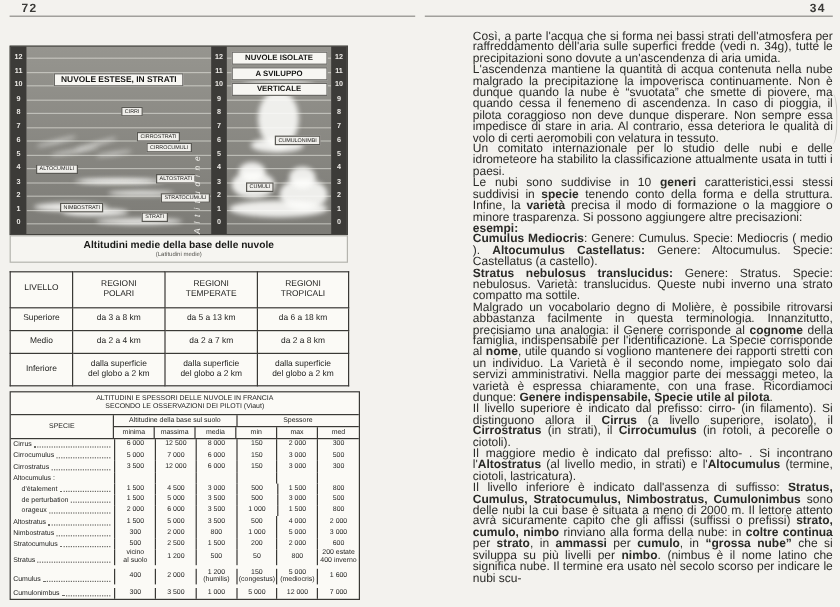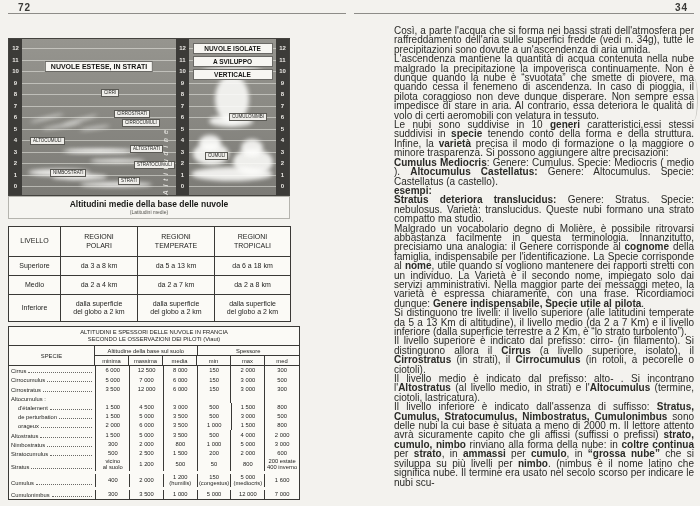--- a/index.html
+++ b/index.html
@@ -424,26 +424,26 @@
         </div>
       </div>
   </div>
 
   <div class="rp-text">
     <div id="intro-paras">
         <p class="rp-para"><span>Così, a parte l'acqua che si forma nei bassi strati dell'atmosfera per raffreddamento dell'aria sulle superfici fredde (vedi n. 34g), tutte le precipitazioni sono dovute a un'ascendenza di aria umida.</span></p>
         <p class="rp-para"><span>L'ascendenza mantiene la quantità di acqua contenuta nella nube malgrado la precipitazione la impoverisca continuamente. Non è dunque quando la nube è “svuotata” che smette di piovere, ma quando cessa il fenemeno di ascendenza. In caso di pioggia, il pilota coraggioso non deve dunque disperare. Non sempre essa impedisce di stare in aria. Al contrario, essa deteriora le qualità di volo di certi aeromobili con velatura in tessuto.</span></p>
       </div>
     <div id="body-paras">
+        <p class="rp-para"><span>Un comitato internazionale per lo studio delle nubi e delle idrometeore ha stabilito la classificazione attualmente usata in tutti i paesi.</span></p>
         <p class="rp-para"><span>Le nubi sono suddivise in 10 </span><span class="b">generi</span><span> caratteristici,essi stessi suddivisi in </span><span class="b">specie</span><span> tenendo conto della forma e della struttura. Infine, la </span><span class="b">varietà</span><span> precisa il modo di formazione o la maggiore o minore trasparenza. Si possono aggiungere altre precisazioni:</span></p>
+        <p class="rp-para"><span class="b">esempi:</span></p>
         <p class="rp-para"><span class="b">Cumulus Mediocris</span><span>: Genere: Cumulus. Specie: Mediocris ( medio ). </span><span class="b">Altocumulus Castellatus:</span><span> Genere: Altocumulus. Specie: Castellatus (a castello).</span></p>
-        <p class="rp-para"><span class="b">esempi:</span></p>
-        <p class="rp-para"><span class="b">Stratus deteriora translucidus:</span><span> Genere: Stratus. Specie: nebulosus. Varietà: translucidus. Queste nubi formano una strato compatto ma studio.</span></p>
+        <p class="rp-para"><span class="b">Stratus nebulosus translucidus:</span><span> Genere: Stratus. Specie: nebulosus. Varietà: translucidus. Queste nubi inverno una strato compatto ma sottile.</span></p>
         <p class="rp-para"><span>Malgrado un vocabolario degno di Molière, è possibile ritrovarsi abbastanza facilmente in questa terminologia. Innanzitutto, precisiamo una analogia: il Genere corrisponde al </span><span class="b">cognome</span><span> della famiglia, indispensabile per l'identificazione. La Specie corrisponde al </span><span class="b">nome</span><span>, utile quando si vogliono mantenere dei rapporti stretti con un individuo. La Varietà è il secondo nome, impiegato solo dai servizi amministrativi. Nella maggior parte dei messaggi meteo, la varietà è espressa chiaramente, con una frase. Ricordiamoci dunque: </span><span class="b">Genere indispensabile, Specie utile al pilota</span><span>.</span></p>
-        <p class="rp-para"><span>Si distinguono tre livelli: il livello superiore (alle latitudini temperate da 5 a 13 Km di altitudine), il livello medio (da 2 a 7 Km) e il livello inferiore (dalla superficie terrestre a 2 Km, è “lo strato turbolento”).</span></p>
         <p class="rp-para"><span>Il livello superiore è indicato dal prefisso: cirro- (in filamento). Si distinguono allora il </span><span class="b">Cirrus</span><span> (a livello superiore, isolato), il </span><span class="b">Cirrostratus</span><span> (in strati), il </span><span class="b">Cirrocumulus</span><span> (in rotoli, a pecorelle o ciotoli).</span></p>
-        <p class="rp-para"><span>Il livello medio è indicato dal prefisso: alto- . Si incontrano l'</span><span class="b">Altostratus</span><span> (al livello medio, in strati) e l'</span><span class="b">Altocumulus</span><span> (termine, ciotoli, lastricatura).</span></p>
+        <p class="rp-para"><span>Il maggiore medio è indicato dal prefisso: alto- . Si incontrano l'</span><span class="b">Altostratus</span><span> (al livello medio, in strati) e l'</span><span class="b">Altocumulus</span><span> (termine, ciotoli, lastricatura).</span></p>
         <p class="rp-para"><span>Il livello inferiore è indicato dall'assenza di suffisso: </span><span class="b">Stratus, Cumulus, Stratocumulus, Nimbostratus, Cumulonimbus</span><span> sono delle nubi la cui base è situata a meno di 2000 m. Il lettore attento avrà sicuramente capito che gli affissi (suffissi o prefissi) </span><span class="b">strato, cumulo, nimbo</span><span> rinviano alla forma della nube: in </span><span class="b">coltre continua</span><span> per </span><span class="b">strato</span><span>, in </span><span class="b">ammassi</span><span> per </span><span class="b">cumulo</span><span>, in </span><span class="b">“grossa nube”</span><span> che si sviluppa su più livelli per </span><span class="b">nimbo</span><span>. (nimbus è il nome latino che significa nube. Il termine era usato nel secolo scorso per indicare le nubi scu-</span></p>
       </div>
   </div>
 
   <div class="artifact"></div>
 </div>
 
 </body></html>

